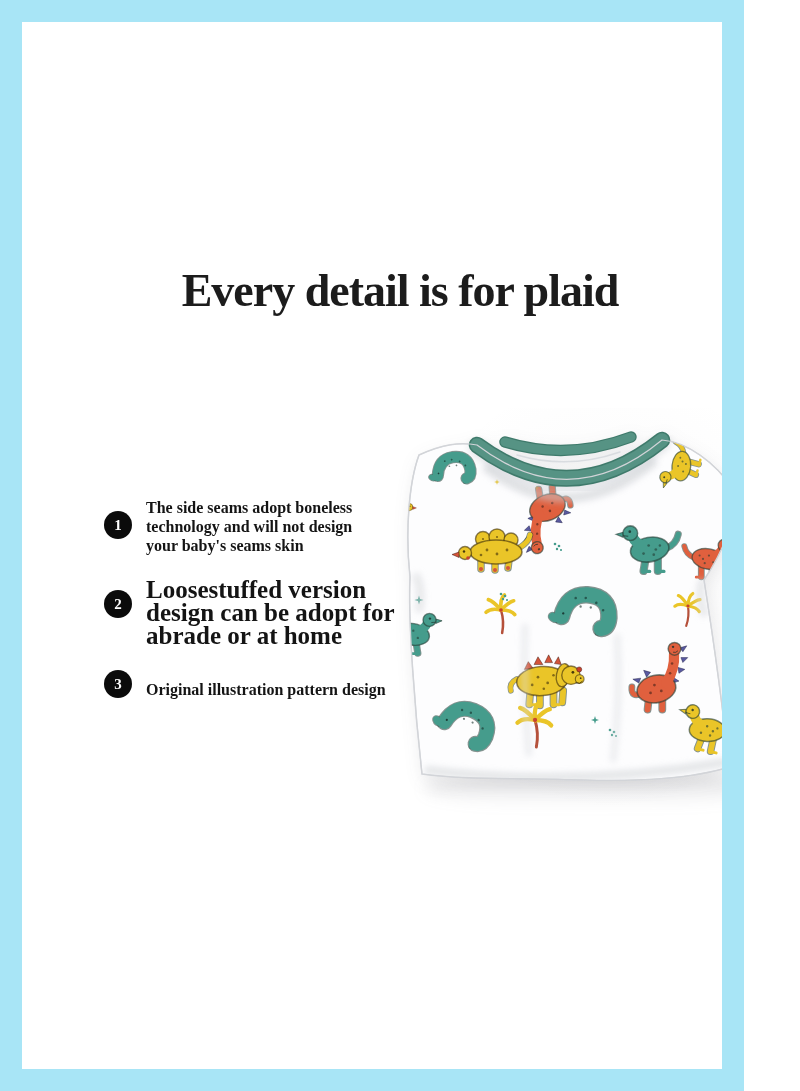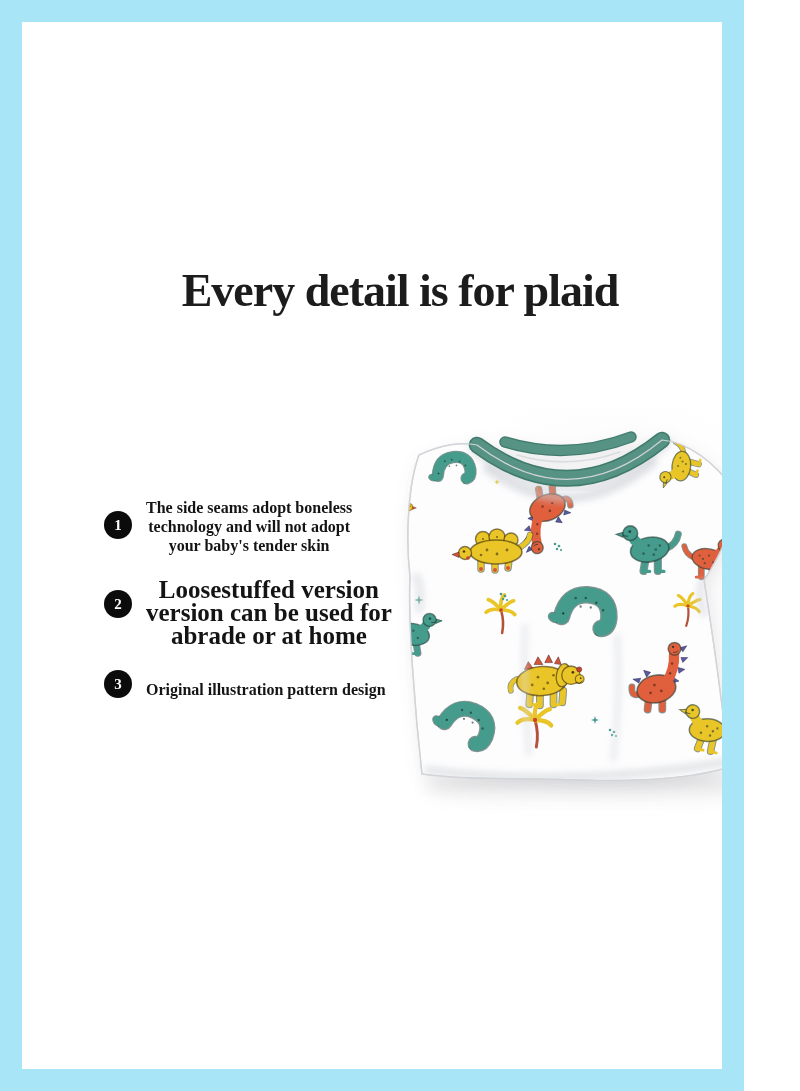--- a/index.html
+++ b/index.html
@@ -31,21 +31,21 @@
     border-radius:50%;
     display:flex;align-items:center;justify-content:center;
     font-size:15px;font-weight:700;
     line-height:1;
   }
   .feature-text{
     position:absolute;
     color:#141414;
     font-weight:700;
   }
-  .feature-text span{display:block;text-align:center;}
+  .feature-text span{display:block;}
   .f1{left:124px;top:476px;font-size:16px;line-height:19px;}
   .f2{left:124px;top:556px;font-size:25px;line-height:23px;}
   .f3{left:124px;top:658px;font-size:16px;line-height:19px;}
   #photo-backdrop{
     position:absolute;
     left:378px;top:386px;width:380px;height:408px;
     background:radial-gradient(ellipse at 55% 45%, rgba(120,120,130,0.05), rgba(120,120,130,0.0) 70%);
     border-radius:18px;
   }
   #photo-shadow{
@@ -65,28 +65,28 @@
 </head>
 <body>
 
 <div id="page">
 
   <div class="title">Every detail is for plaid</div>
 
   <div class="num-badge" style="left:82px;top:489px;">1</div>
   <div class="feature-text f1">
     <span>The side seams adopt boneless</span>
-    <span>technology and will not adopt</span>
-    <span>your baby's tender skin</span>
+    <span>technology and will not design</span>
+    <span>your baby's seams skin</span>
   </div>
 
   <div class="num-badge" style="left:82px;top:568px;">2</div>
   <div class="feature-text f2">
     <span>Loosestuffed version</span>
-    <span>version can be used for</span>
+    <span>design can be adopt for</span>
     <span>abrade or at home</span>
   </div>
 
   <div class="num-badge" style="left:82px;top:648px;">3</div>
   <div class="feature-text f3">
     <span>Original illustration pattern design</span>
   </div>
 
   <div id="photo-backdrop"></div>
   <div id="photo-shadow"></div>

